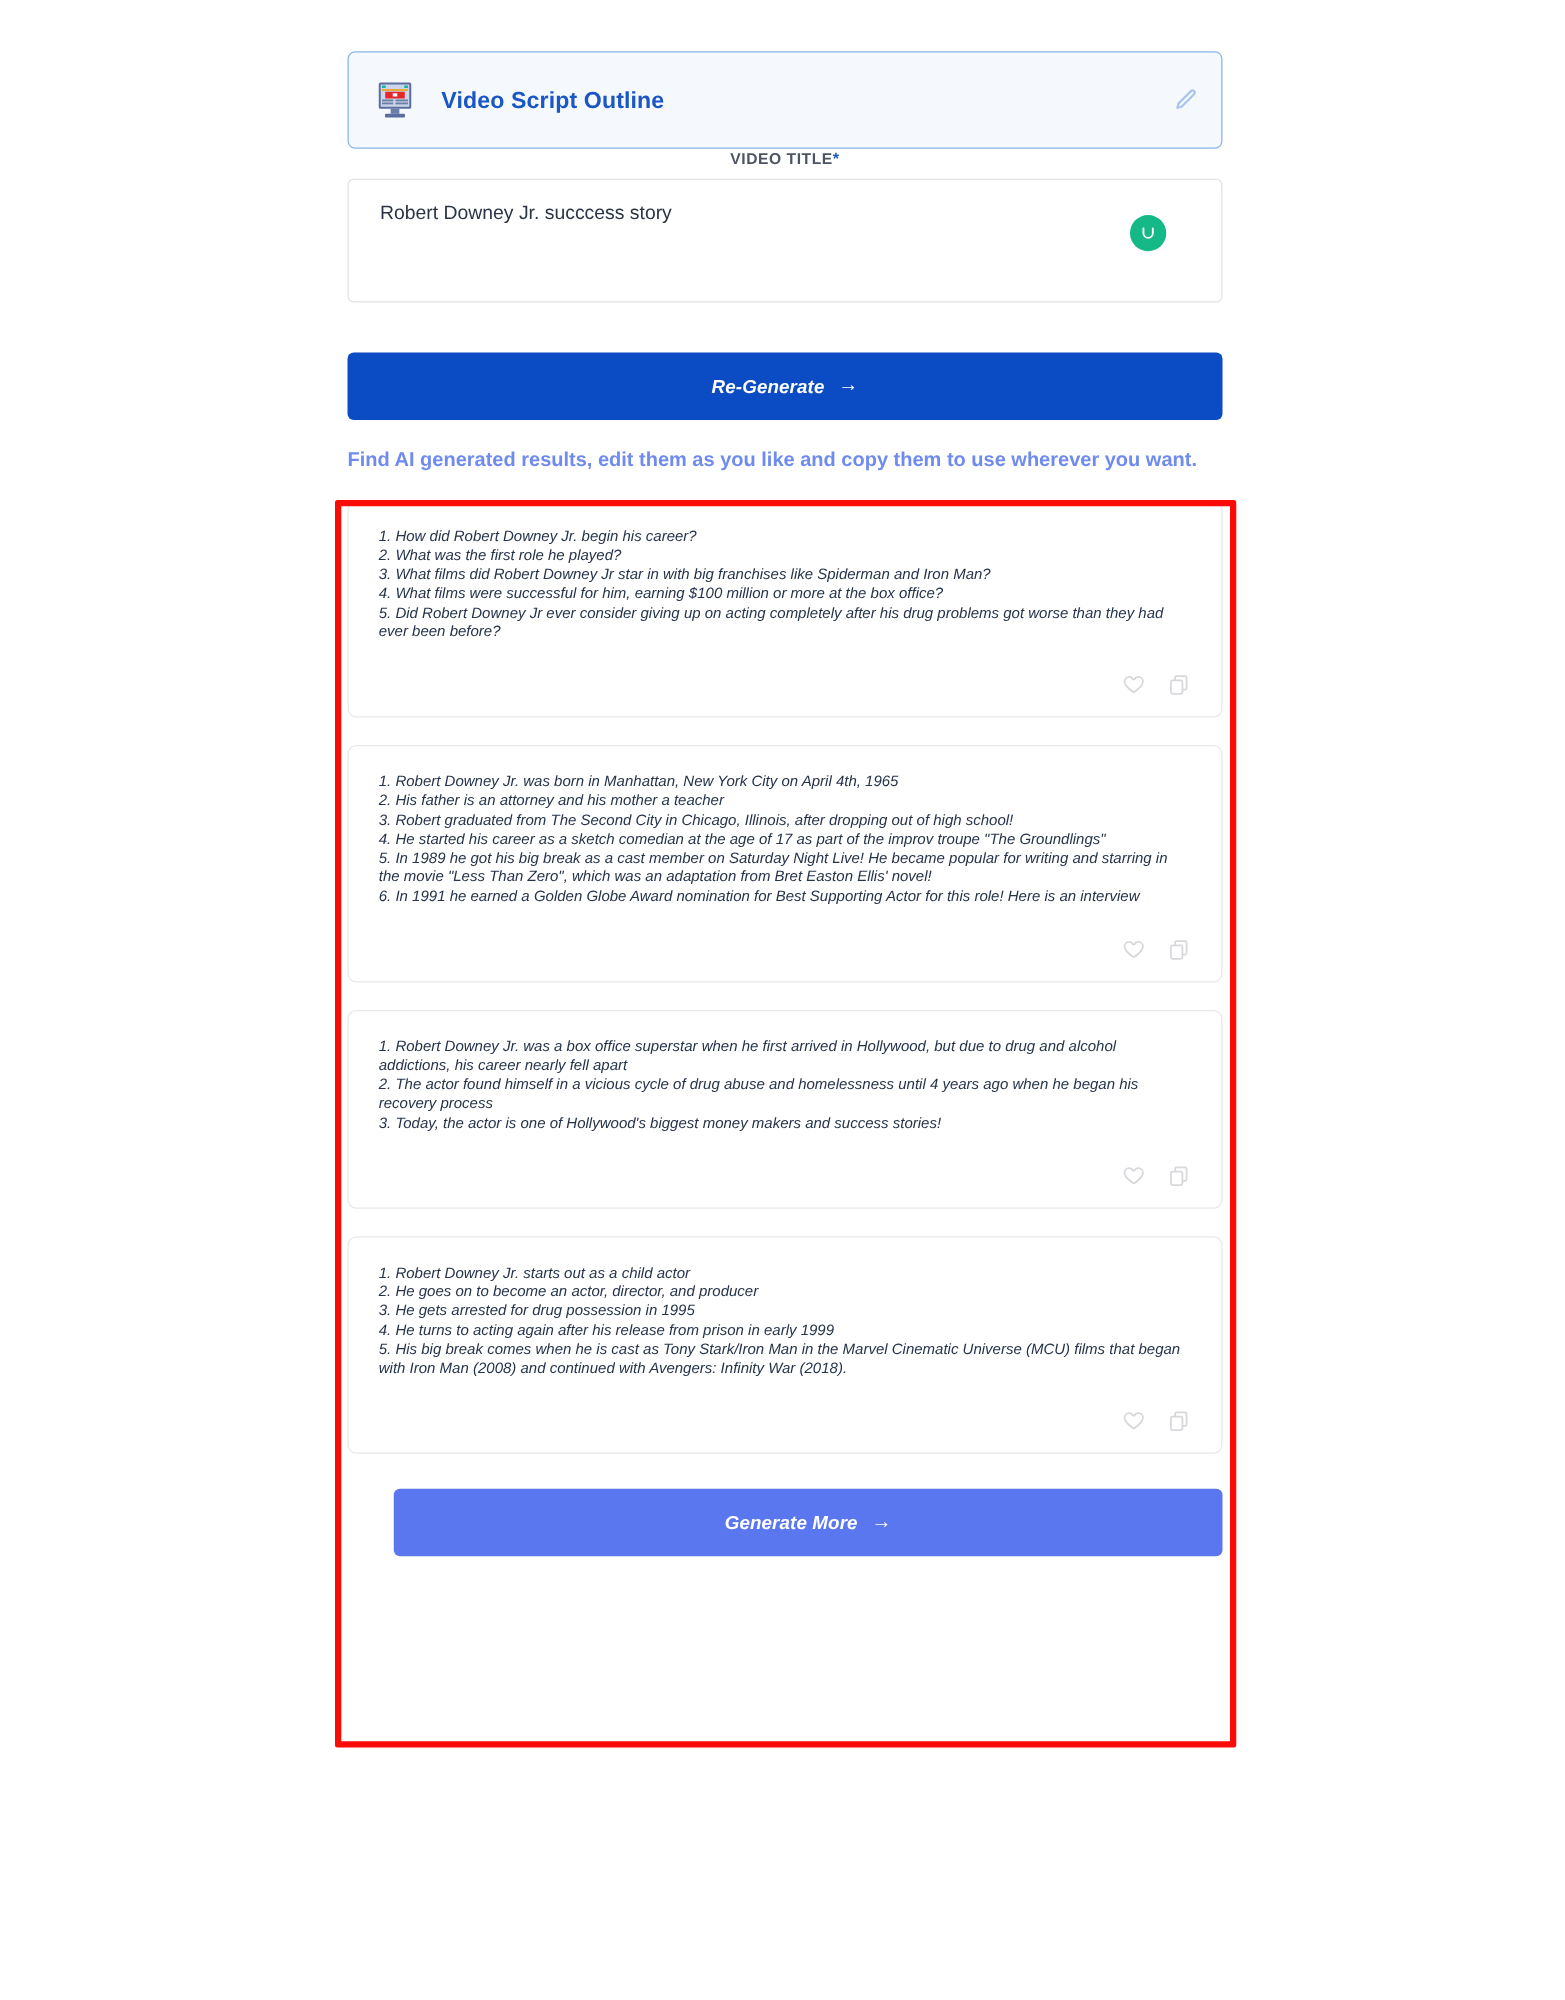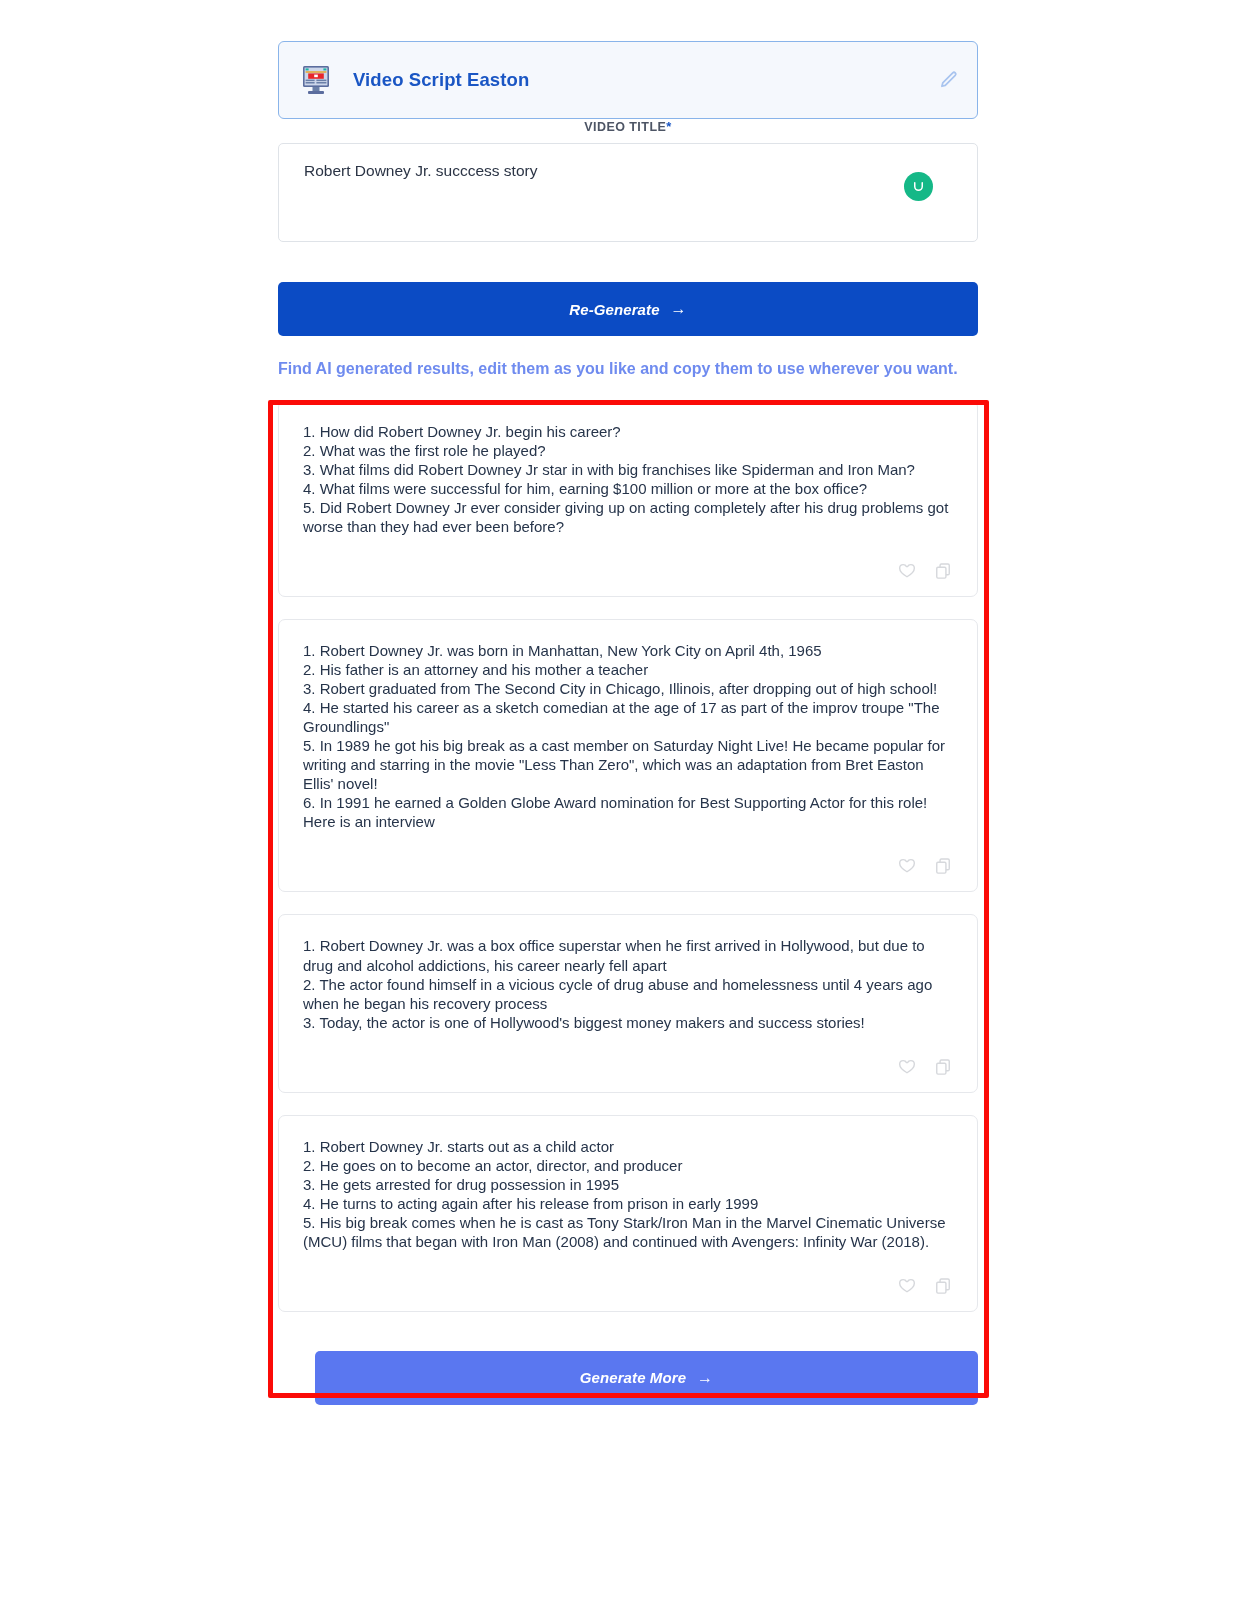--- a/index.html
+++ b/index.html
@@ -157,26 +157,27 @@
   }
   .result-card {
     border: 1px solid #e6e8ec;
     border-radius: 7px;
     background: #ffffff;
     padding: 21px 24px 12px 24px;
     margin-bottom: 22px;
     position: relative;
   }
   .result-text {
-    font-size: 15px;
+    font-size: 12px;
     line-height: 1.27;
     color: #26344a;
     white-space: pre-wrap;
     margin: 0;
     font-family: "Liberation Sans", sans-serif;
+    font-style: italic;
   }
   .card-actions {
     display: flex;
     justify-content: flex-end;
     align-items: center;
     gap: 16px;
     margin-top: 22px;
     height: 26px;
   }
   .card-actions svg { width: 20px; height: 20px; color: #d6d8dc; display: block; }
@@ -188,21 +189,21 @@
     left: -10px;
     top: 0px;
     width: 721px;
     height: 998px;
     border: 5px solid #fb0b07;
     border-radius: 2px;
     pointer-events: none;
     z-index: 5;
   }
 
-  .bottom-btn-wrap { margin-top: 39px; padding-left: 37px; }
+  .bottom-btn-wrap { margin-top: 28px; padding-left: 37px; }
 </style>
 </head>
 <body>
 
 <div class="page">
   <div class="container">
 
     <div class="tool-header">
       <span class="tool-icon">
         <svg viewBox="0 0 34 32" width="34" height="32" xmlns="http://www.w3.org/2000/svg">
@@ -214,21 +215,21 @@
           <rect x="9.2" y="9.4" width="15.6" height="5.4" fill="#e8262a"></rect>
           <rect x="15.2" y="10.6" width="3.6" height="2.6" fill="#ffffff"></rect>
           <rect x="6.6" y="15.6" width="9" height="1.5" fill="#6a7fa8"></rect>
           <rect x="17.4" y="15.6" width="10" height="1.5" fill="#6a7fa8"></rect>
           <rect x="6.6" y="18" width="9" height="1.5" fill="#6a7fa8"></rect>
           <rect x="17.4" y="18" width="10" height="1.5" fill="#6a7fa8"></rect>
           <rect x="13.5" y="23" width="7" height="4" fill="#6a7fa8"></rect>
           <rect x="9" y="27" width="16" height="3" rx="1" fill="#5b6d9e"></rect>
         </svg>
       </span>
-      <span class="tool-title">Video Script Easton</span>
+      <span class="tool-title">Video Script Outline</span>
       <span class="edit-icon">
         <svg viewBox="0 0 24 24" width="20" height="20" fill="none" stroke="currentColor" stroke-width="2.1" stroke-linecap="round" stroke-linejoin="round" xmlns="http://www.w3.org/2000/svg">
           <path d="M16.5 3.5a2.12 2.12 0 0 1 3 3L7.5 18.5l-4 1 1-4 12-12z"></path>
         </svg>
       </span>
     </div>
 
     <div class="field-label">
       <span>VIDEO TITLE</span><span class="req">*</span>
     </div>

